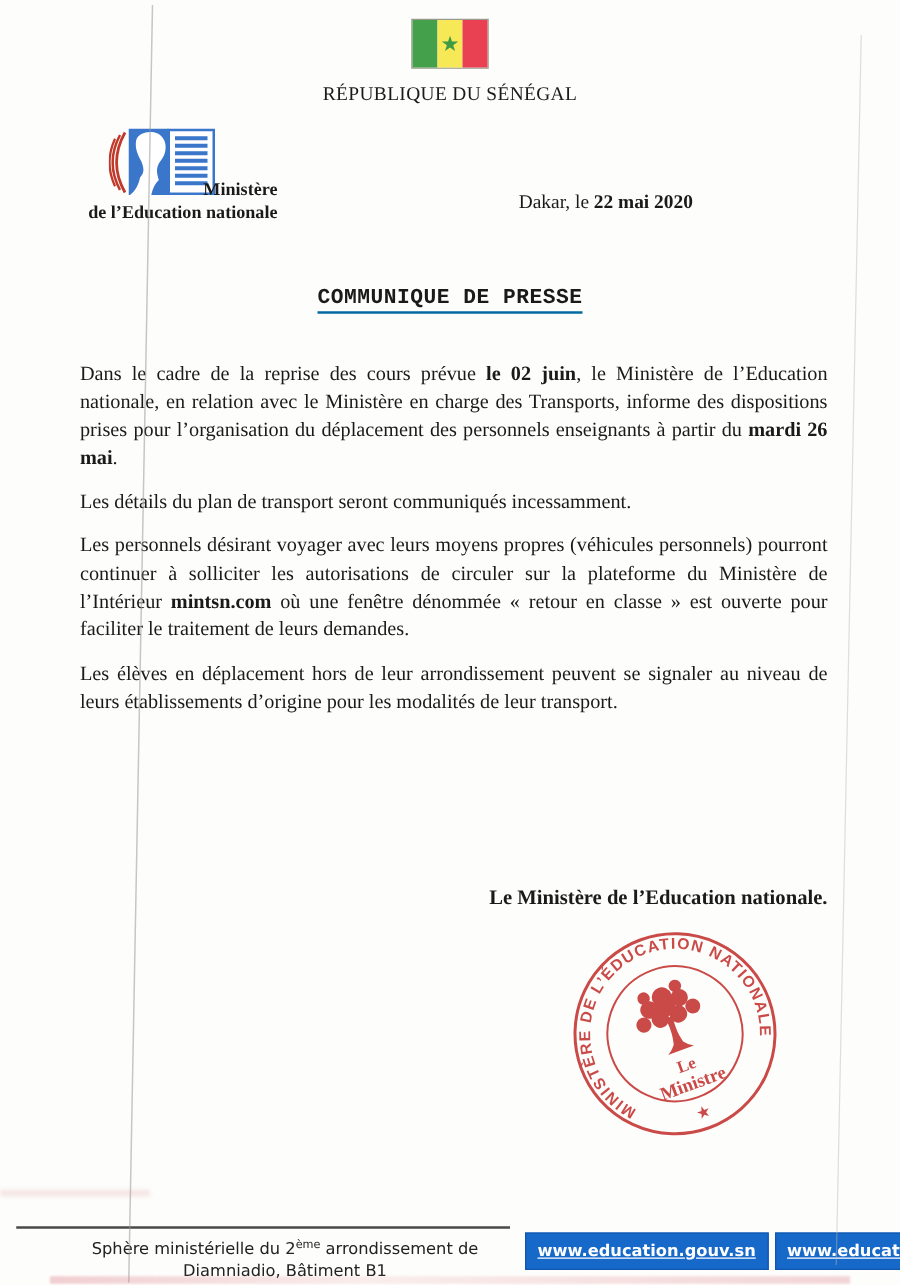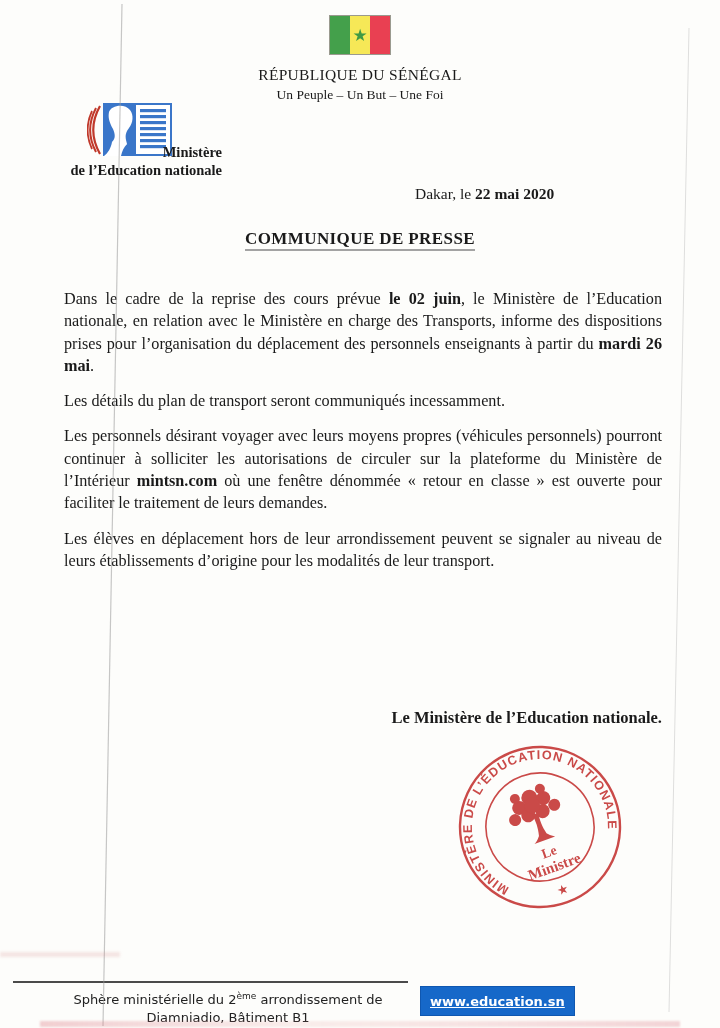--- a/index.html
+++ b/index.html
@@ -18,26 +18,26 @@
   .flag .band.r{left:66.6%;}
   .flag .star{position:absolute;left:0;top:49%;width:100%;text-align:center;
         transform:translateY(-50%);font-size:17px;line-height:1;}
   .republic{font-weight:normal;font-size:15.5px;letter-spacing:.3px;margin-top:7px;}
   .motto{font-size:13.5px;margin-top:3px;}
   
   .logo{position:absolute;left:87px;top:102px;}
   .ministry-name{position:absolute;left:38px;top:144px;width:184px;text-align:right;
         font-weight:bold;font-size:14.5px;line-height:17.5px;}
   
-  .dateline{position:absolute;left:415px;top:153px;font-size:15.5px;margin-top:32px;}
+  .dateline{position:absolute;left:415px;top:153px;font-size:15.5px;}
   .dateline .b{font-weight:bold;}
   
   .title{position:absolute;top:229px;left:0;width:100%;text-align:center;}
   .title span{font-weight:bold;font-size:17px;letter-spacing:.4px;
-        border-bottom:2px solid #a3a3a3;padding-bottom:1px;}
+        border-bottom:2px solid #0369a1;padding-bottom:1px;font-family:Liberation Mono, monospace;}
   
   .body{position:absolute;left:64px;top:288px;width:598px;
         font-size:16.2px;line-height:22.3px;text-align:justify;}
   .body p{margin:0 0 13px 0;}
   .b{font-weight:bold;}
   
   .signature{position:absolute;right:58px;top:708px;font-weight:bold;font-size:16.5px;}
   
   .stamp{position:absolute;left:453px;top:740px;opacity:.92;}
   
@@ -64,21 +64,20 @@
 <div class="page">
 
   <div class="header">
     <div class="flag">
       <div class="band g" style="background: rgb(68, 160, 75);"></div>
       <div class="band y" style="background: rgb(246, 232, 87);"></div>
       <div class="band r" style="background: rgb(233, 64, 82);"></div>
       <div class="star" style="color: rgb(63, 154, 68);">★</div>
     </div>
     <div class="republic">RÉPUBLIQUE DU SÉNÉGAL</div>
-    <div class="motto">Un Peuple – Un But – Une Foi</div>
   </div>
 
   <div class="logo">
     <svg width="86" height="56" viewBox="0 0 86 56">
       <path d="M 13,4 C 4,20 4,36 13,52" fill="none" stroke="#c0392b" stroke-width="2.2"></path>
       <path d="M 9,6 C 1,21 1,35 9,50" fill="none" stroke="#c0392b" stroke-width="2"></path>
       <path d="M 5,9 C -1,22 -1,34 5,47" fill="none" stroke="#c0392b" stroke-width="1.8"></path>
       <rect x="16" y="1" width="32" height="53" fill="#3a76c9"></rect>
       <path d="M 22,10 C 24,3 38,1 43,8 C 47,13 46,21 42,26 C 39,30 38,33 39,38 L 40,42 C 34,46 28,45 25,40 C 29,36 28,32 26,27 C 22,20 21,15 22,10 Z" fill="#ffffff"></path>
       <path d="M 25,40 C 24,46 21,51 17,54 L 34,54 C 35,49 37,45 40,42 Z" fill="#ffffff"></path>
@@ -144,20 +143,21 @@
       </g>
     </svg>
   </div>
 
   <div class="footer-rule"></div>
   <div class="footer-text">
     <div><span>Sphère ministérielle du 2</span><sup>ème</sup><span> arrondissement de Diamniadio, Bâtiment B1</span></div>
     <div></div>
   </div>
   <div class="sites">
+    <div class="site-box" style="background: rgb(22, 104, 201);">www.education.gouv.sn</div>
     <div class="site-box" style="background: rgb(22, 104, 201);">www.education.sn</div>
   </div>
 
   <svg class="artifacts" width="720" height="1028">
     <line x1="122" y1="4" x2="103" y2="1026" stroke="#9a9a9a" stroke-width="1.2" opacity="0.55"></line>
     <line x1="689" y1="28" x2="669" y2="1012" stroke="#b9b9b9" stroke-width="1" opacity="0.45"></line>
   </svg>
   <div class="smudge1"></div>
   <div class="smudge2"></div>
 

